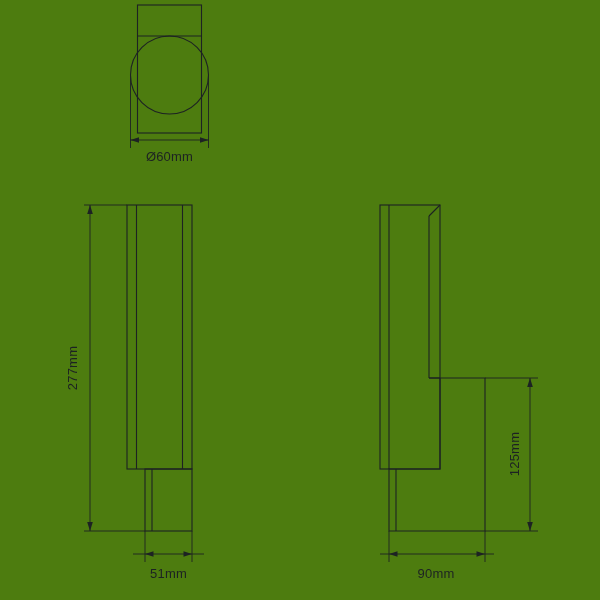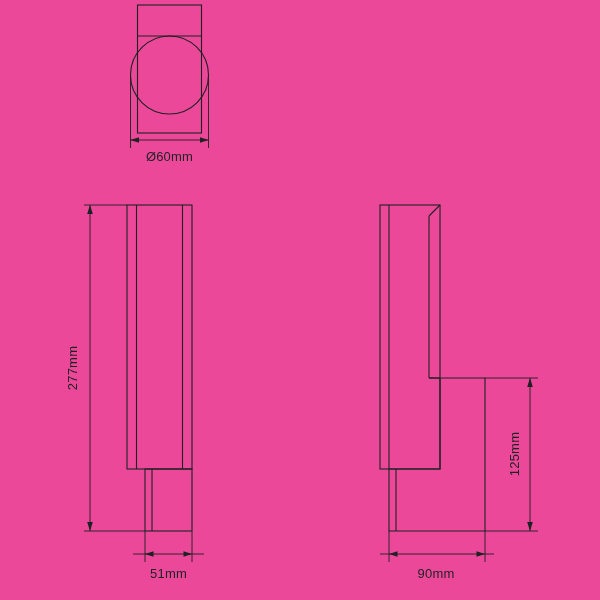--- a/index.html
+++ b/index.html
@@ -10,21 +10,21 @@
   body {
     width: 600px;
     height: 600px;
     overflow: hidden;
     font-family: "Liberation Sans", sans-serif;
   }
   #stage {
     position: relative;
     width: 600px;
     height: 600px;
-    background: #ec4899;
+    background: #4d7c0f;
   }
   svg.drawing {
     position: absolute;
     left: 0;
     top: 0;
     width: 600px;
     height: 600px;
     display: block;
   }
   .dim-label {

